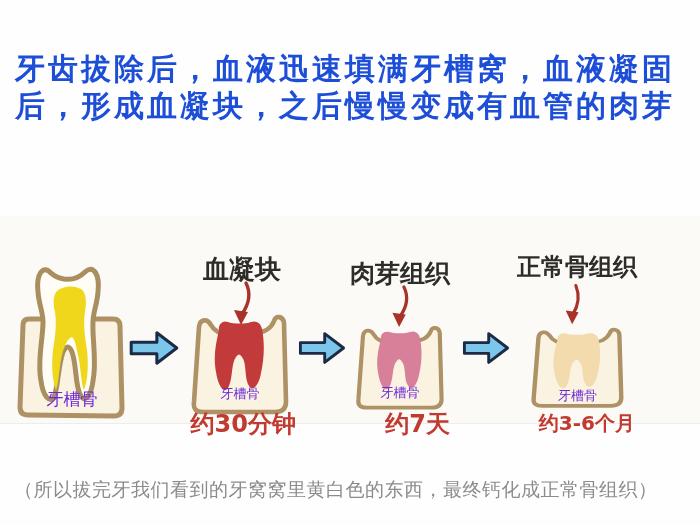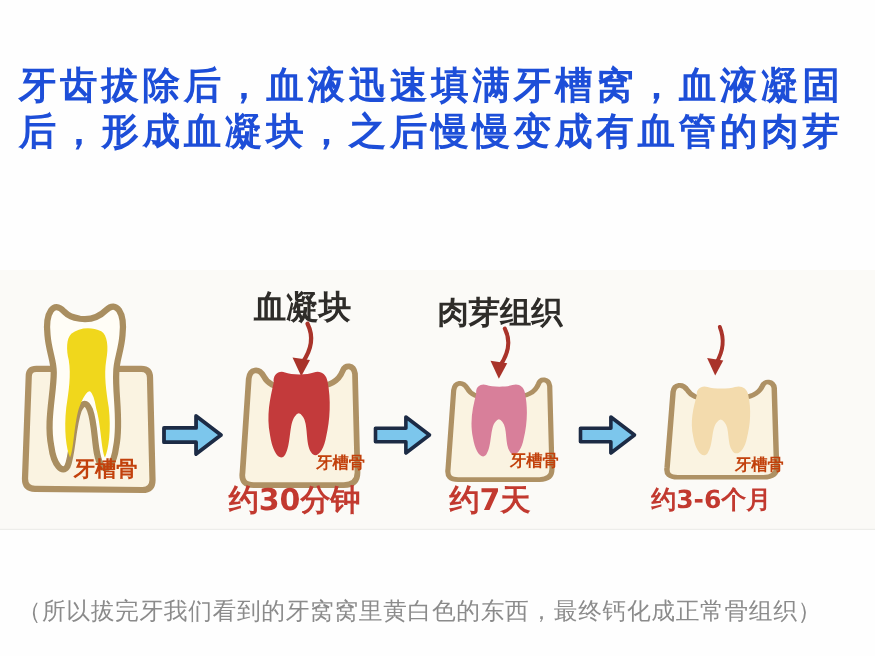--- a/index.html
+++ b/index.html
@@ -14,31 +14,31 @@
     font-size:30px; line-height:37px; font-weight:700;
     letter-spacing:3px; color:#1d4ed8;
   }
   .intro div { white-space:nowrap; }
   
   .band {
     position:absolute; left:0; top:216px; width:700px; height:207px;
     background:#fbfaf7; border-bottom:1px solid #ededea;
   }
   
-  .stage { position:absolute; }
+  .stage { position:absolute;margin-top:24px; }
   .stage-label {
     position:absolute; left:0; right:0; text-align:center;
     font-weight:600; color:#2e2c29; white-space:nowrap;
   }
   .bone-label {
-    position:absolute; text-align:right; font-weight:700;
-    color:#c2410c; white-space:nowrap;
+    position:absolute; text-align:center; font-weight:400;
+    color:#6d28d9; white-space:nowrap;
   }
   .stage-time {
-    position:absolute; left:0; right:16px; text-align:center;
+    position:absolute; left:0; right:5px; text-align:right;
     font-weight:700; color:#c2392f; white-space:nowrap;
   }
   .stage1 { left:10px;  top:225px; width:128px; height:180px; }
   .stage2 { left:183px; top:222px; width:118px; height:200px; }
   .stage3 { left:345px; top:225px; width:110px; height:195px; }
   .stage4 { left:514px; top:220px; width:126px; height:200px; }
 
   .stage2 .stage-label { top:6px;  font-size:26px; }
   .stage3 .stage-label { top:8px;  font-size:25px; }
   .stage4 .stage-label { top:7px;  font-size:24px; }
@@ -151,20 +151,21 @@
     </svg>
     <div class="bone-label">牙槽骨</div>
     <div class="stage-time">约7天</div>
   </div>
 
   <svg class="flow-arrow flow3" width="52" height="36" viewBox="0 0 54 40">
     <polygon class="flow-shape" points="3,14 30,14 30,4 51,20 30,36 30,26 3,26" fill="#7cc6ec"></polygon>
   </svg>
 
   <div class="stage stage4">
+    <div class="stage-label">正常骨组织</div>
     <svg class="ann-arrow" width="24" height="44" viewBox="0 0 26 46">
       <path class="ann-path" d="M15,3 C19,13 18,24 12,34" stroke="#a9332a"></path>
       <polygon points="4,30 11,45 18,32" fill="#a9332a"></polygon>
     </svg>
     <svg class="socket-svg" width="99" height="85" viewBox="0 0 104 106" preserveAspectRatio="none">
       <path class="socket-path" d="M11,17 C12,9 19,8 23,15 C26,21 33,24 41,24 L66,23 C75,23 83,19 86,11
                C88,5 95,6 96,13 L98,92 C98,99 94,102 87,102 L15,102 C8,102 5,99 6,92 Z" fill="#faf3e1"></path>
       <path d="M31,20 C30,14 35,10 40,12 C45,14 58,14 63,12 C68,10 73,13 74,19
                C77,34 76,50 73,63 C71,75 65,82 61,76 C56,69 59,53 54,47 Q51,42 48,47
                C43,53 45,70 40,78 C36,84 30,76 28,62 C25,46 28,33 31,20 Z" fill="#f3dbad"></path>

